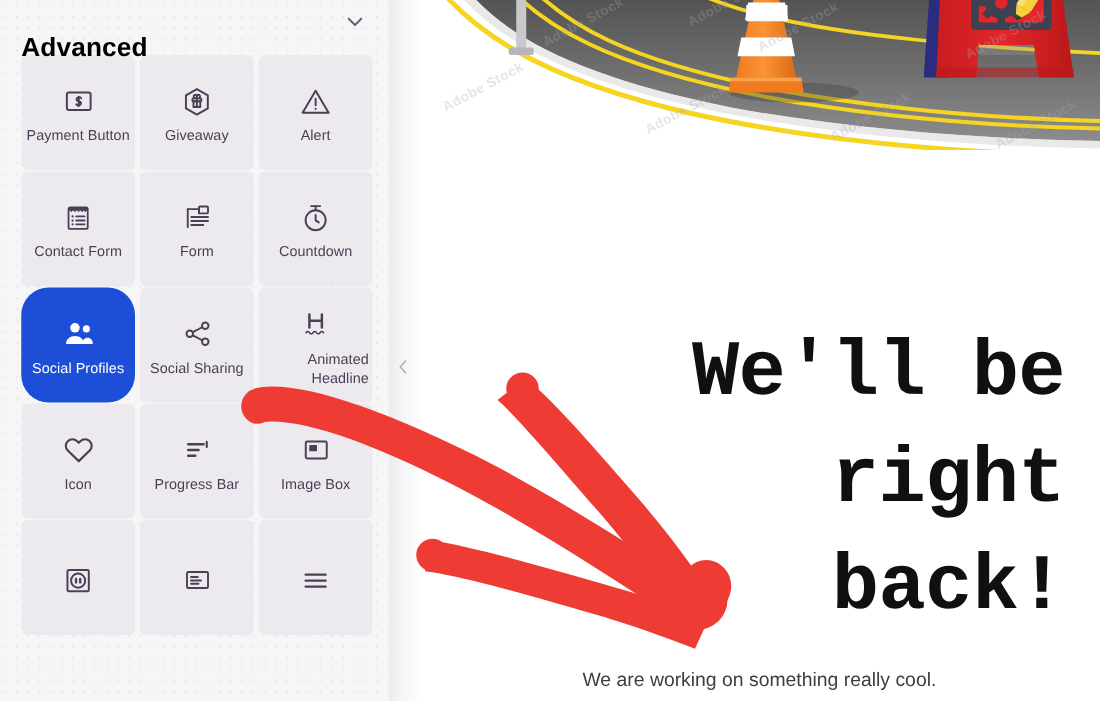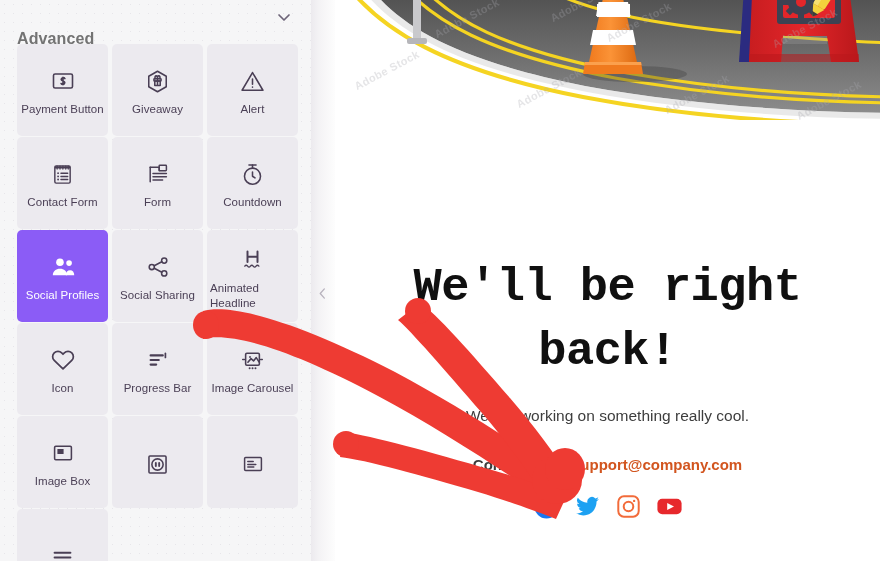--- a/index.html
+++ b/index.html
@@ -24,21 +24,21 @@
     background-image: radial-gradient(#e2e0e6 0.6px, transparent 0.7px);
     background-size: 9px 9px;
     opacity: .75; pointer-events: none;
   }
   #panel-header {
     position: absolute; left: 0; top: 0; width: 311px; height: 34px;
     display: flex; align-items: center; padding: 0 18px 0 17px;
     z-index: 3;
   }
   #panel-title {
-    font-size: 16px; font-weight: 600; color: #737373;
+    font-size: 21px; font-weight: 600; color: #000000;
     letter-spacing: .1px; flex: 1; margin-top: 43px;
   }
   #panel-chevron { width: 18px; height: 18px; display:block; color:#6d6478; }
 
   #tile-grid {
     position: absolute; left: 17px; top: 44px;
     width: 279px;
     display: grid;
     grid-template-columns: repeat(3, 91px);
     grid-auto-rows: 92px;
@@ -54,24 +54,24 @@
     cursor: pointer;
     overflow: hidden;
   }
   .tile .t-icon {
     color: #4a3f55; height: 30px;
     display: flex; align-items: center; justify-content: center;
     margin-bottom: 6px;
   }
   .tile .t-icon svg { display: block; }
   .tile .t-label {
-    font-size: 11.5px; color: #4a3f55; text-align: left;
+    font-size: 11.5px; color: #4a3f55; text-align: right;
     line-height: 1.32; letter-spacing: .05px; padding: 0 3px;
   }
-  .tile.selected { background: #8b5cf6; }
+  .tile.selected { background: #1d4ed8; border-radius: 22px; }
   .tile.selected .t-icon { color: #ffffff; }
   .tile.selected .t-label { color: #ffffff; }
   .tile.no-label .t-icon { margin-bottom: 0; }
 
   
   #gap-strip {
     position: absolute; left: 311px; top: 0; width: 24px; height: 561px;
     background: linear-gradient(to right,#eceaee 0%, #f4f3f5 35%, #fdfdfd 100%);
   }
   #collapse-handle {
@@ -99,25 +99,26 @@
     transform: rotate(-28deg); white-space: nowrap;
     font-family: "Liberation Sans", sans-serif; pointer-events: none;
   }
 
   #maintenance-body {
     position: relative; padding-top: 136px; text-align: center;
   }
   #headline {
     font-family: "Liberation Mono", monospace;
     font-weight: 700;
-    font-size: 47px;
+    font-size: 63px;
     line-height: 1.36;
     color: #101010;
     letter-spacing: -0.5px;
     padding: 0 28px;
+    text-align: right;
   }
   #subtext {
     margin-top: 23px;
     font-size: 15.5px;
     color: #3d3d3d;
     font-family: "Liberation Sans", sans-serif;
   }
   #contact-line {
     margin-top: 31px;
     font-size: 15px; font-weight: 700; color: #3d3d3d;
@@ -258,32 +259,20 @@
           <span class="t-label">Icon</span>
         </div>
         <div class="tile">
           <span class="t-icon">
             <svg viewBox="0 0 24 24" width="24" height="24" fill="none" stroke="currentColor" stroke-width="2.1" stroke-linecap="round">
               <path d="M4.6 7.4h12.2M4.6 12h8.2M4.6 16.6h5.6"></path>
               <path d="M19.4 5.4v4.1" stroke-width="1.7"></path>
             </svg>
           </span>
           <span class="t-label">Progress Bar</span>
-        </div>
-        <div class="tile">
-          <span class="t-icon">
-            <svg viewBox="0 0 24 24" width="25" height="25" fill="none" stroke="currentColor" stroke-width="1.5" stroke-linecap="round" stroke-linejoin="round">
-              <rect x="5.4" y="5" width="13.2" height="11.6" rx="1.2"></rect>
-              <path d="m7.6 13.6 3-3.4 2.4 2.2 2.6-3.2 2.8 4.4"></path>
-              <circle cx="9.6" cy="8.6" r=".9" fill="currentColor" stroke="none"></circle>
-              <path d="M2.6 11h1.6M19.8 11h1.6" stroke-width="1.4"></path>
-              <path d="M9.2 19.4h.1M12 19.4h.1M14.8 19.4h.1" stroke-width="1.8"></path>
-            </svg>
-          </span>
-          <span class="t-label">Image Carousel</span>
         </div>
         <div class="tile">
           <span class="t-icon">
             <svg viewBox="0 0 24 24" width="24" height="24" fill="none" stroke="currentColor" stroke-width="1.55" stroke-linecap="round" stroke-linejoin="round">
               <rect x="3.6" y="5.2" width="16.8" height="13.6" rx="1.2"></rect>
               <rect x="6.4" y="8" width="6.2" height="5" rx=".5" fill="currentColor" stroke="none"></rect>
             </svg>
           </span>
           <span class="t-label">Image Box</span>
         </div>

